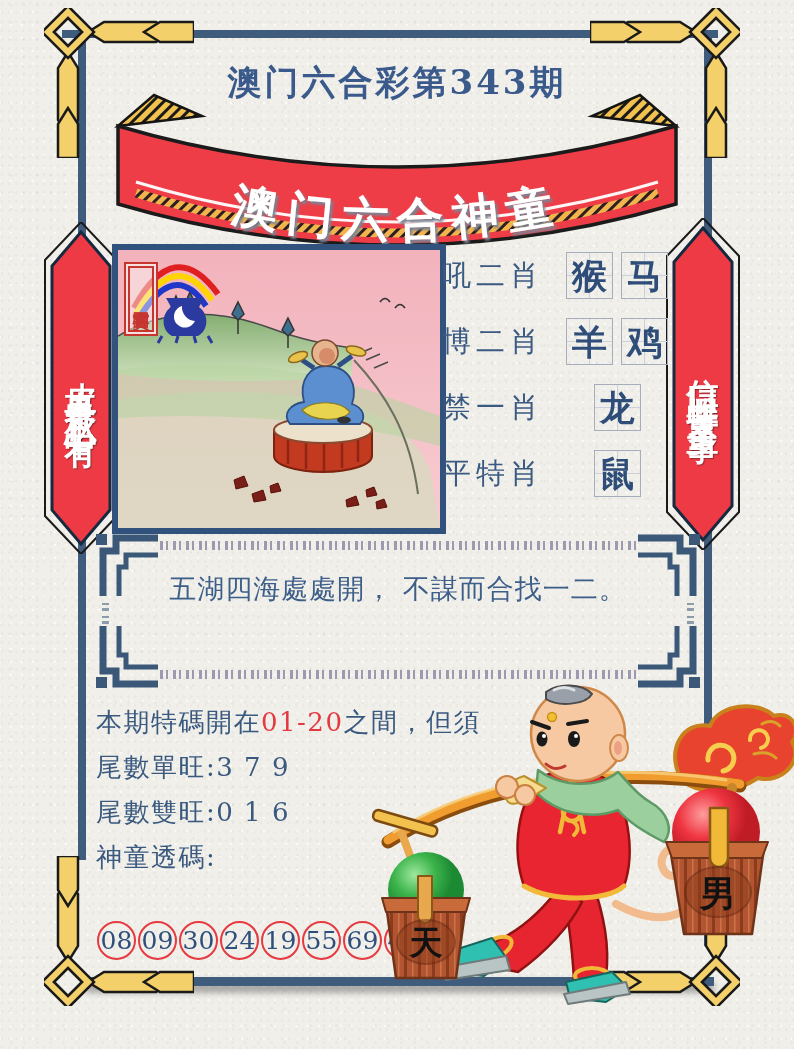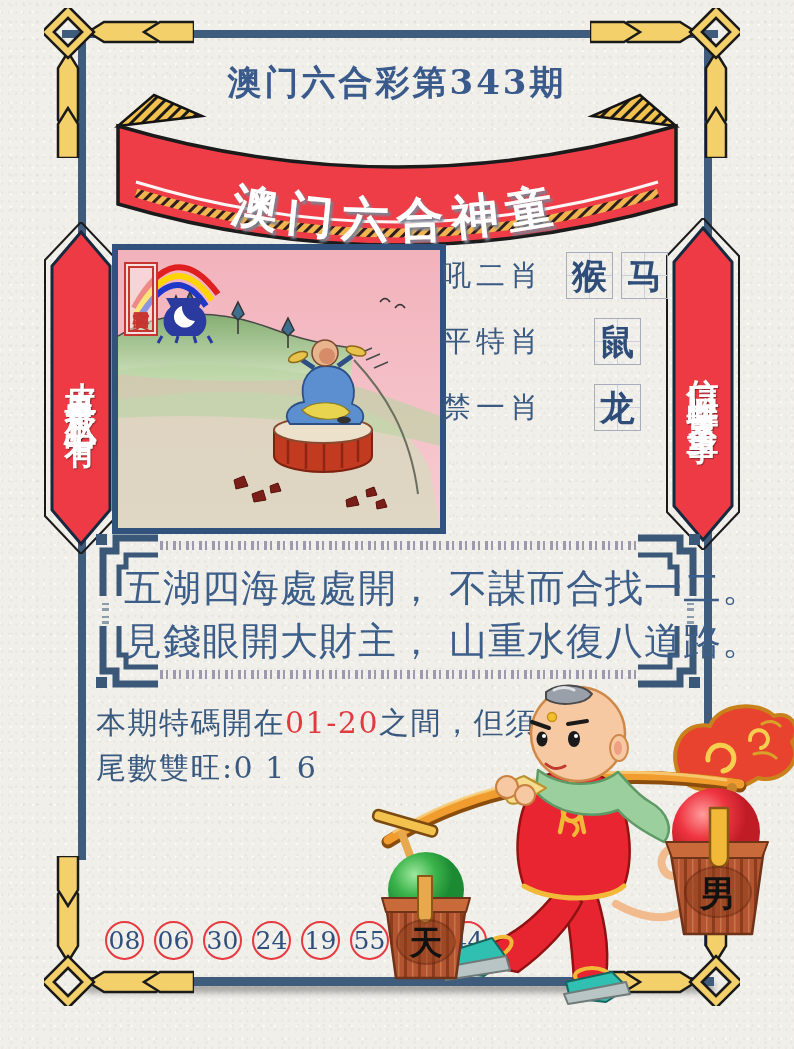--- a/index.html
+++ b/index.html
@@ -62,29 +62,29 @@
   .pcorner.tr{right:0;top:0;transform:scaleX(-1);}
   .pcorner.bl{left:0;bottom:0;transform:scaleY(-1);}
   .pcorner.br{right:0;bottom:0;transform:scale(-1,-1);}
   .pstrip{position:absolute;left:66px;right:66px;height:9px;opacity:.85;
     background:repeating-linear-gradient(90deg,#8f8aa4 0 3px,transparent 3px 6px,#8f8aa4 6px 8px,transparent 8px 13px);}
   .pstrip.top{top:9px;} .pstrip.bottom{bottom:11px;}
   .pside{position:absolute;top:66px;bottom:66px;width:7px;opacity:.55;
     background:repeating-linear-gradient(0deg,#3b5878 0 3px,transparent 3px 6px,#3b5878 6px 8px,transparent 8px 13px);}
   .pside.l{left:8px;} .pside.r{right:8px;}
   .poem-lines{position:absolute;left:30px;right:30px;top:30px;text-align:center;
-    font-size:38px;line-height:53px;color:#3c5e88;letter-spacing:1px;white-space:nowrap;}
+    font-size:27px;line-height:53px;color:#3c5e88;letter-spacing:1px;white-space:nowrap;}
   
   .tips{position:absolute;left:96px;top:700px;width:445px;z-index:6;
-    font-size:30px;line-height:45px;color:#39597f;letter-spacing:1.5px;white-space:nowrap;}
+    font-size:26px;line-height:45px;color:#39597f;letter-spacing:1.5px;white-space:nowrap;}
   .tips .red{color:#e23a40;}
   .numbers{position:absolute;left:97px;top:921px;display:flex;gap:2px;z-index:7;}
   .numcircle{width:35px;height:35px;border:2.5px solid #e63a40;border-radius:50%;
     display:flex;align-items:center;justify-content:center;
-    color:#2e4f7c;font-size:25px;font-family:"DejaVu Serif","Liberation Serif",serif;margin-left:8px;}
+    color:#2e4f7c;font-size:25px;font-family:"DejaVu Serif","Liberation Serif",serif;}
   
   .boy{position:absolute;left:366px;top:680px;width:428px;height:356px;z-index:20;}
 </style>
 </head>
 <body>
 
 <div class="page">
 
   <svg width="0" height="0" style="position:absolute" aria-hidden="true">
     <defs>
@@ -248,32 +248,43 @@
       <span class="zboxes">
         <span class="zbox">
             <span class="zchar">猴</span>
           </span>
         <span class="zbox">
             <span class="zchar">马</span>
           </span>
       </span>
     </div>
     <div class="zrow">
-      <span class="zlabel">平特肖</span>
-      <span class="zboxes single">
-        <span class="zbox">
-            <span class="zchar">鼠</span>
+      <span class="zlabel">博二肖</span>
+      <span class="zboxes">
+        <span class="zbox">
+            <span class="zchar">羊</span>
+          </span>
+        <span class="zbox">
+            <span class="zchar">鸡</span>
           </span>
       </span>
     </div>
     <div class="zrow">
       <span class="zlabel">禁一肖</span>
       <span class="zboxes single">
         <span class="zbox">
             <span class="zchar">龙</span>
+          </span>
+      </span>
+    </div>
+    <div class="zrow">
+      <span class="zlabel">平特肖</span>
+      <span class="zboxes single">
+        <span class="zbox">
+            <span class="zchar">鼠</span>
           </span>
       </span>
     </div>
   </div>
 
   <div class="poem">
     <svg class="pcorner tl" viewBox="0 0 64 64">
       <path d="M64 6 H22 V19 H9 V64" fill="none" stroke="#3b5878" stroke-width="7"></path>
       <path d="M64 23 H32 V35 H25 V64" fill="none" stroke="#3b5878" stroke-width="5"></path>
       <rect x="2" y="2" width="11" height="11" fill="#3b5878"></rect>
@@ -292,36 +303,39 @@
       <path d="M64 6 H22 V19 H9 V64" fill="none" stroke="#3b5878" stroke-width="7"></path>
       <path d="M64 23 H32 V35 H25 V64" fill="none" stroke="#3b5878" stroke-width="5"></path>
       <rect x="2" y="2" width="11" height="11" fill="#3b5878"></rect>
     </svg>
     <div class="pstrip top"></div>
     <div class="pstrip bottom"></div>
     <div class="pside l"></div>
     <div class="pside r"></div>
     <div class="poem-lines">
       <div>五湖四海處處開， 不謀而合找一二。</div>
-      <div>見錢眼開大財主， 山重水復八道路。</div>
     </div>
   </div>
 
   <div class="tips">
     <div>
       <span>本期特碼開在</span><span class="red">01-20</span><span>之間，但須</span>
     </div>
     <div>
+      <span>尾數單旺:</span><span>3 7 9</span>
+    </div>
+    <div>
       <span>尾數雙旺:</span><span>0 1 6</span>
     </div>
+    <div>神童透碼:</div>
   </div>
 
   <div class="numbers">
     <span class="numcircle">08</span>
-    <span class="numcircle">06</span>
+    <span class="numcircle">09</span>
     <span class="numcircle">30</span>
     <span class="numcircle">24</span>
     <span class="numcircle">19</span>
     <span class="numcircle">55</span>
     <span class="numcircle">69</span>
     <span class="numcircle">44</span>
   </div>
 
   <svg class="boy" viewBox="0 0 428 356">
     <g stroke-linecap="round" stroke-linejoin="round">

